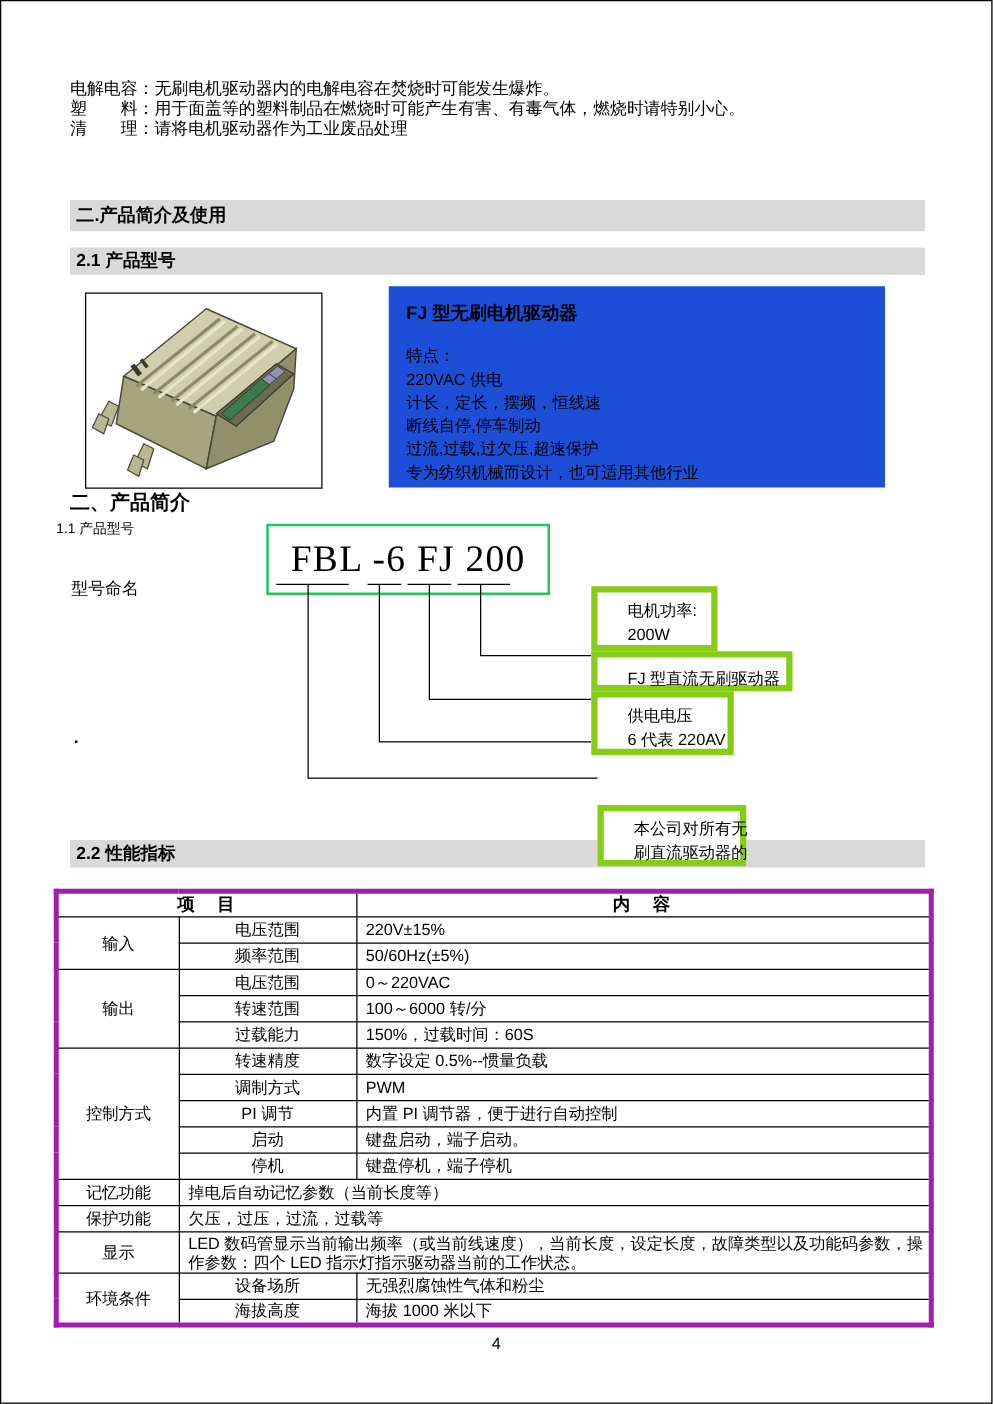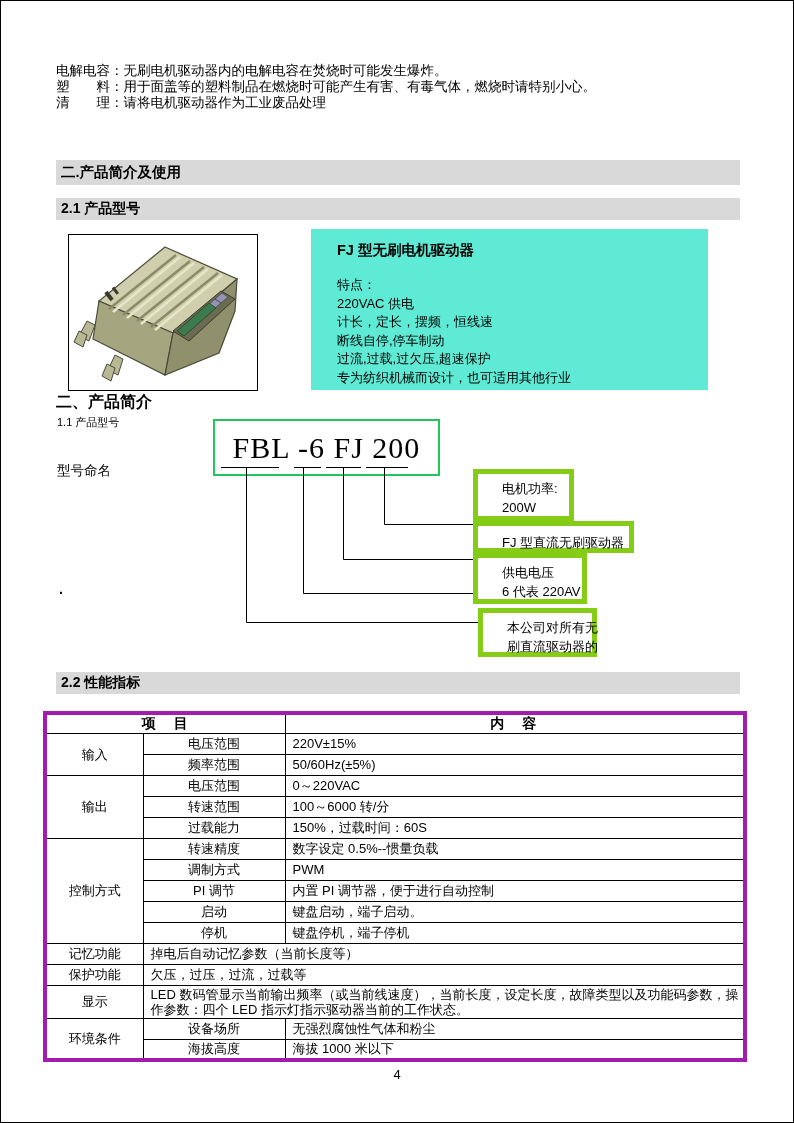--- a/index.html
+++ b/index.html
@@ -18,44 +18,44 @@
   .sec-bar {
     position:absolute; left:55px; width:684px; background:#d9d9d9;
     font-weight:bold; font-size:14.5px; padding-left:5px; display:flex; align-items:center;
   }
   .sec-bar.main { top:159px; height:25px; }
   .sec-bar.sub1 { top:197px; height:22px; font-size:14px; }
   .sec-bar.sub2 { top:671px; height:22px; font-size:14px; }
   
   .photo-frame { position:absolute; left:67px; top:233px; width:190px; height:157px; border:1px solid #000; background:#fff; }
   
-  .panel { position:absolute; left:310px; top:228px; width:397px; height:161px; background:#5eead4; padding:12px 0 0 26px; }
+  .panel { position:absolute; left:310px; top:228px; width:397px; height:161px; background:#1d4ed8; padding:12px 0 0 14px; }
   .panel-title { font-weight:bold; font-size:14.5px; }
   .panel-features { margin-top:16px; font-size:13px; line-height:18.5px; }
   .panel-features div { white-space:pre; }
   
   .intro-heading { position:absolute; left:55px; top:391px; font-weight:bold; font-size:16px; }
-  .intro-sub { position:absolute; left:56px; top:414px; font-size:11px; }
+  .intro-sub { position:absolute; left:44px; top:414px; font-size:11px; }
   .naming-label { position:absolute; left:56px; top:461px; font-size:13.5px; }
   .stray-mark { position:absolute; left:58px; top:580px; font-size:14px; font-weight:bold; }
   
   .model-box {
     position:absolute; left:212px; top:418px; width:227px; height:57px;
     border:2px solid #22c55e; display:flex; align-items:center; justify-content:center;
     font-family:"Liberation Serif","DejaVu Serif",serif; font-size:30px; letter-spacing:1px;
   }
   
   .diagram-lines { position:absolute; left:0; top:0; width:794px; height:700px; pointer-events:none; }
   
   .callout { position:absolute; border:5px solid #84cc16; background:#fff; font-size:13px; line-height:19px; padding:5px 0 0 24px; }
   .callout div { white-space:pre; }
   .co-power   { left:472px; top:468px; width:101px; height:52px; }
   .co-type    { left:472px; top:520px; width:161px; height:32px; padding-top:7px; }
   .co-voltage { left:472px; top:552px; width:114px; height:51px; }
-  .co-company { left:477px; top:607px; width:119px; height:49px; }
+  .co-company { left:477px; top:643px; width:119px; height:49px;font-family:Liberation Mono, monospace; }
   
   .spec-table {
     position:absolute; left:42px; top:710px; width:700px;
     border-collapse:collapse; table-layout:fixed; font-size:13px; border:4px solid #a21caf;
   }
   .spec-table td { border:1px solid #000; height:21px; line-height:15px; padding:0 4px; overflow:hidden; }
   .spec-table tr.hdr td { font-weight:bold; text-align:center; font-size:14px; height:20px; letter-spacing:2px; }
   .spec-table td.c-group { text-align:center; }
   .spec-table td.c-item { text-align:center; }
   .spec-table td.c-content { text-align:left; padding-left:7px; }

